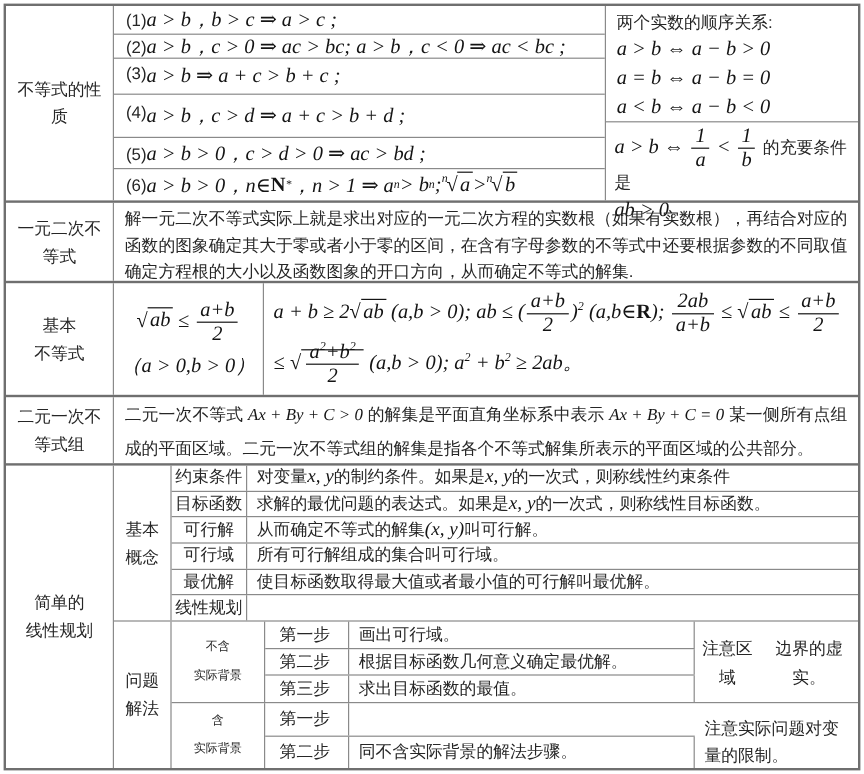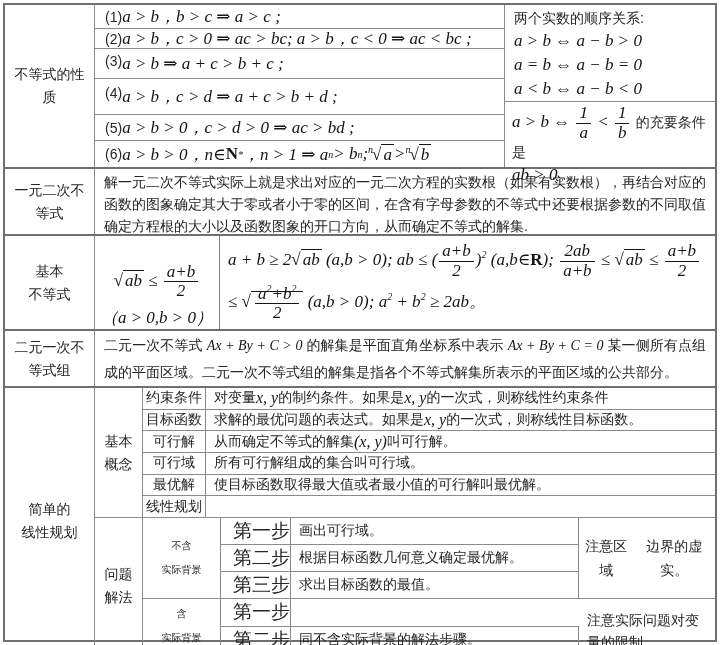--- a/index.html
+++ b/index.html
@@ -54,21 +54,21 @@
   .oline { line-height: 24px; }
   .condcell { flex: 1; padding: 2px 7px; display: flex; flex-direction: column; justify-content: center; }
   .condl2 { margin-top: 1px; }
 
   
   .flowtext { flex: 1; padding: 2px 9px; font-size: 14px; line-height: 22px; text-align: justify; }
   .flowtext.math-mixed { line-height: 27px; padding-top: 1px; }
 
   
   .s3left { width: 125px; flex: none; border-right: 1px solid #8a8a8a;
-    display: flex; flex-direction: column; align-items: center; justify-content: flex-end; gap: 5px; }
+    display: flex; flex-direction: column; align-items: center; justify-content: center; gap: 5px; }
   .s3right { flex: 1; padding: 3px 8px; display: flex; flex-direction: column; justify-content: space-evenly; }
 
   
   .s5main { flex: 1; display: flex; flex-direction: column; }
   .s5top { height: 130px; flex: none; border-bottom: 1px solid #8a8a8a; display: flex; }
   .s5subcol { width: 48px; flex: none; border-right: 1px solid #8a8a8a;
     display: flex; flex-direction: column; align-items: center; justify-content: center;
     font-size: 14px; line-height: 23px; text-align: center; }
   .s5crows { flex: 1; display: flex; flex-direction: column; }
   .crow { flex: 1; display: flex; border-bottom: 1px solid #8a8a8a; }
@@ -81,21 +81,21 @@
   .mgroup { display: flex; border-bottom: 1px solid #8a8a8a; }
   .mgroup.g1 { flex: 3; }
   .mgroup.g2 { flex: 2; border-bottom: none; }
   .gcol { width: 78px; flex: none; border-right: 1px solid #8a8a8a;
     display: flex; flex-direction: column; align-items: center; justify-content: center;
     font-size: 10px; line-height: 24px; text-align: center; }
   .grows { flex: 1; display: flex; flex-direction: column; }
   .srow { flex: 1; display: flex; border-bottom: 1px solid #8a8a8a; }
   .srow:last-child { border-bottom: none; }
   .stepname { width: 70px; flex: none; border-right: 1px solid #8a8a8a;
-    display: flex; align-items: center; padding-left: 12px; font-size: 19px; }
+    display: flex; align-items: center; padding-left: 12px; font-size: 14px; }
   .steptext { flex: 1; border-right: 1px solid #8a8a8a; display: flex; align-items: center; padding: 0 8px; font-size: 14px; }
   .gnote { width: 136px; flex: none; display: flex; justify-content: center;
     font-size: 14px; line-height: 24px; }
   .g1 .gnote { align-items: center; text-align: center; }
   .g2 .gnote { padding: 0 8px; line-height: 22px; display: block; padding-top: 10px; }
 </style>
 </head>
 <body>
 
 <div class="page">

